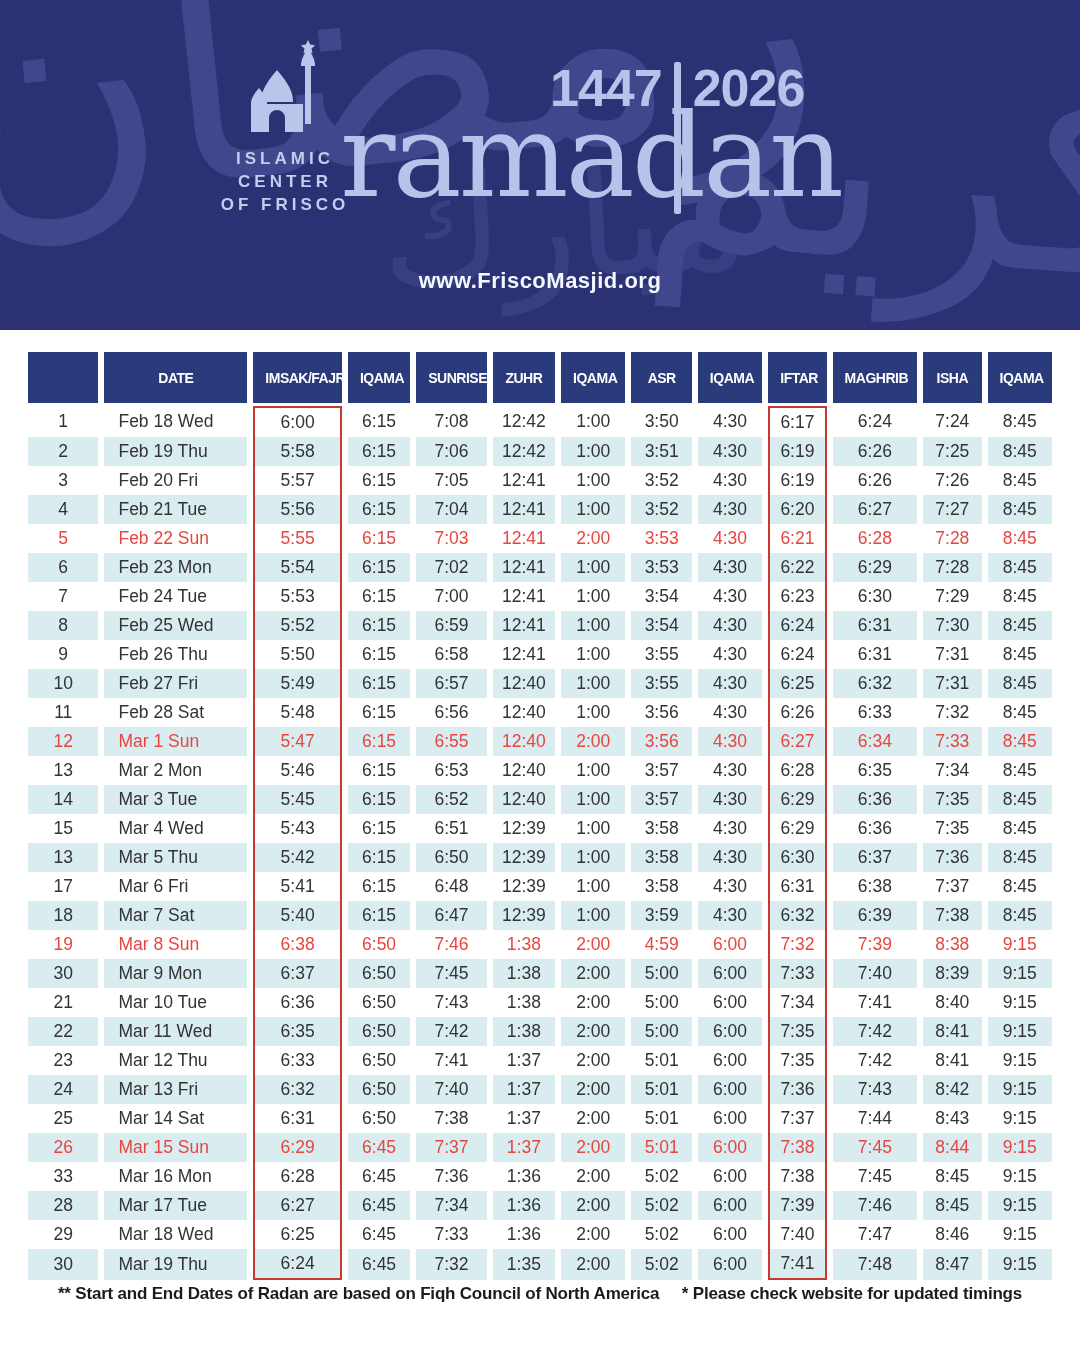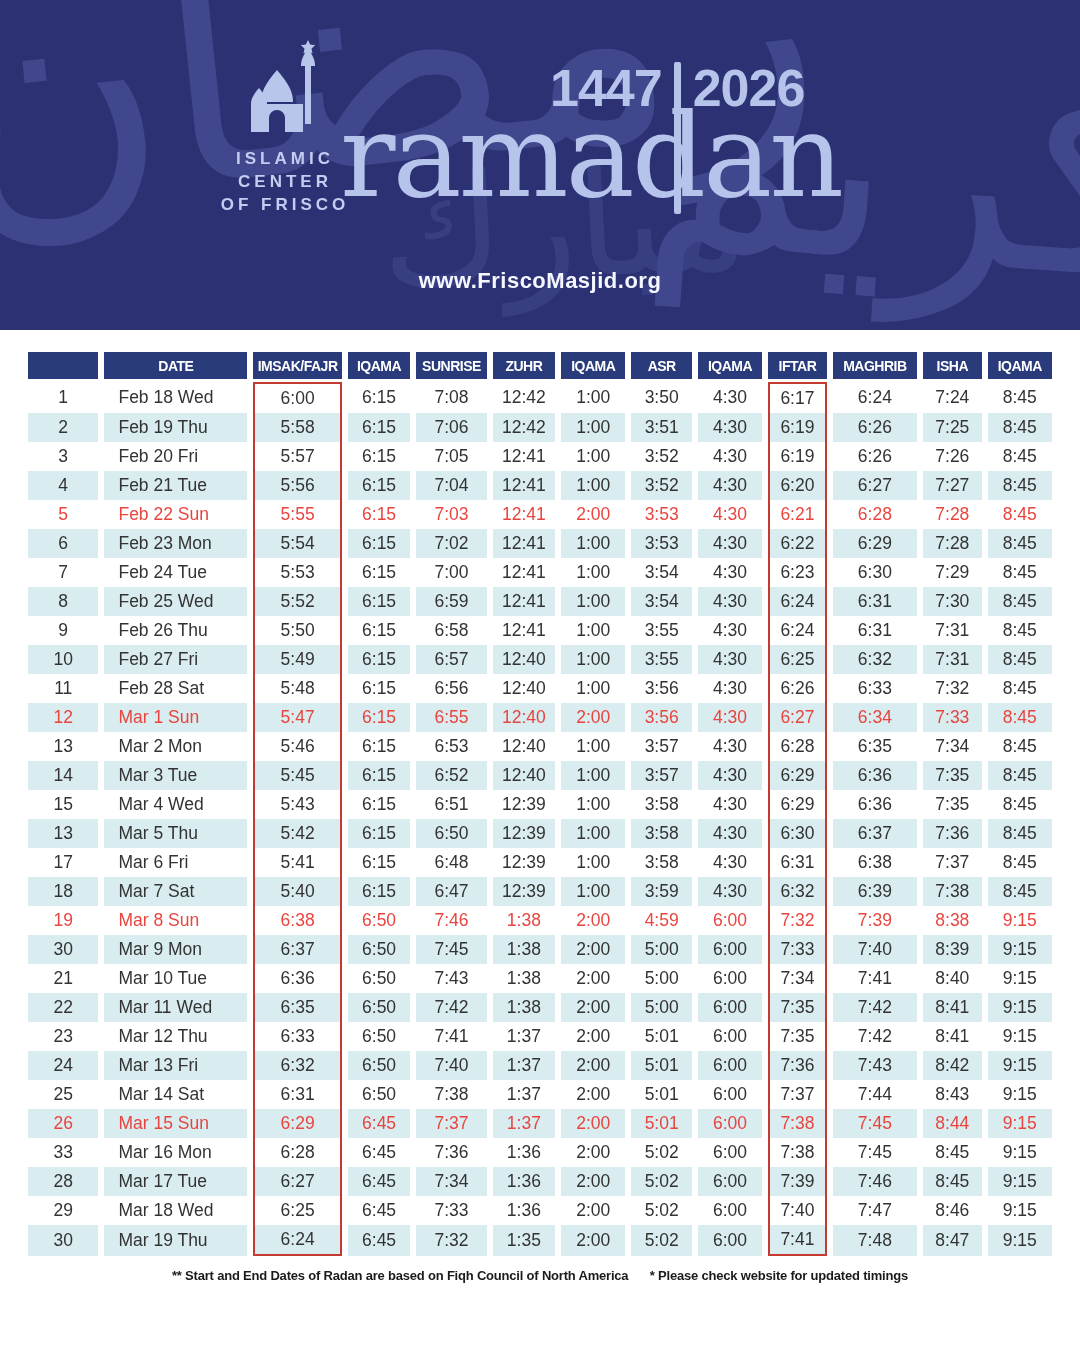--- a/index.html
+++ b/index.html
@@ -48,41 +48,41 @@
   }
   
   .table-wrap{margin:22px 22px 0 22px;}
   table{
     width:1036px;table-layout:fixed;
     border-collapse:separate;border-spacing:6px 0;
   }
   th{
     background:var(--header-cell-bg,#2a3b7b);color:#ffffff;
     font-size:14px;font-weight:bold;letter-spacing:-0.5px;
-    height:27px;padding:0;text-align:center;vertical-align:middle;
+    height:27px;padding:12px;text-align:center;vertical-align:middle;
     border-bottom:3px solid #ffffff;
   }
   td{
     height:29px;padding:0;text-align:center;vertical-align:middle;
     font-size:17.5px;color:#333333;font-weight:500;
     letter-spacing:0px;white-space:nowrap;
   }
   td.date{text-align:left;padding-left:14px;}
   tbody tr:nth-child(even) td{background:var(--row-alt-bg,#d9ecf0);}
   tbody tr.sunday td{color:var(--highlight-red,#e8453f);}
   td.boxed{
     border-left:2px solid var(--box-red,#c43a30);
     border-right:2px solid var(--box-red,#c43a30);
   }
   tbody tr:first-child td.boxed{border-top:2px solid var(--box-red,#c43a30);}
   tbody tr:last-child td.boxed{border-bottom:2px solid var(--box-red,#c43a30);}
   
   .footnotes{
-    margin-top:12px;text-align:center;color:#1b1b1b;
-    font-size:13px;font-weight:bold;letter-spacing:-0.2px;
+    margin-top:4px;text-align:center;color:#1b1b1b;
+    font-size:17px;font-weight:bold;letter-spacing:-0.2px;
   }
   .footnotes span{margin:0 9px;}
 </style>
 </head>
 <body>
 
 <div class="banner">
   <div class="watermark">
     <span class="wm1">رمضان</span>
     <span class="wm2">كريم</span>

